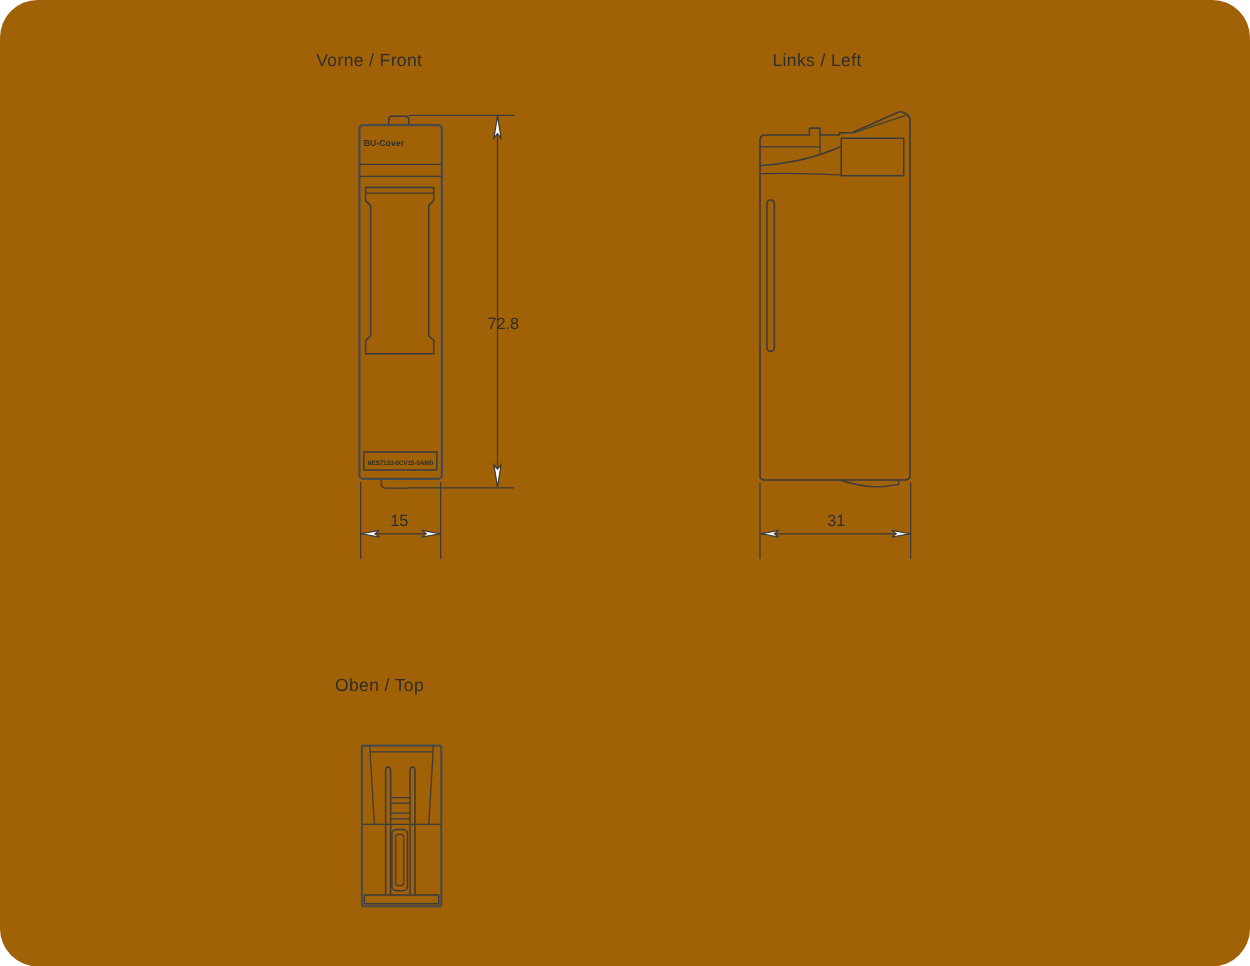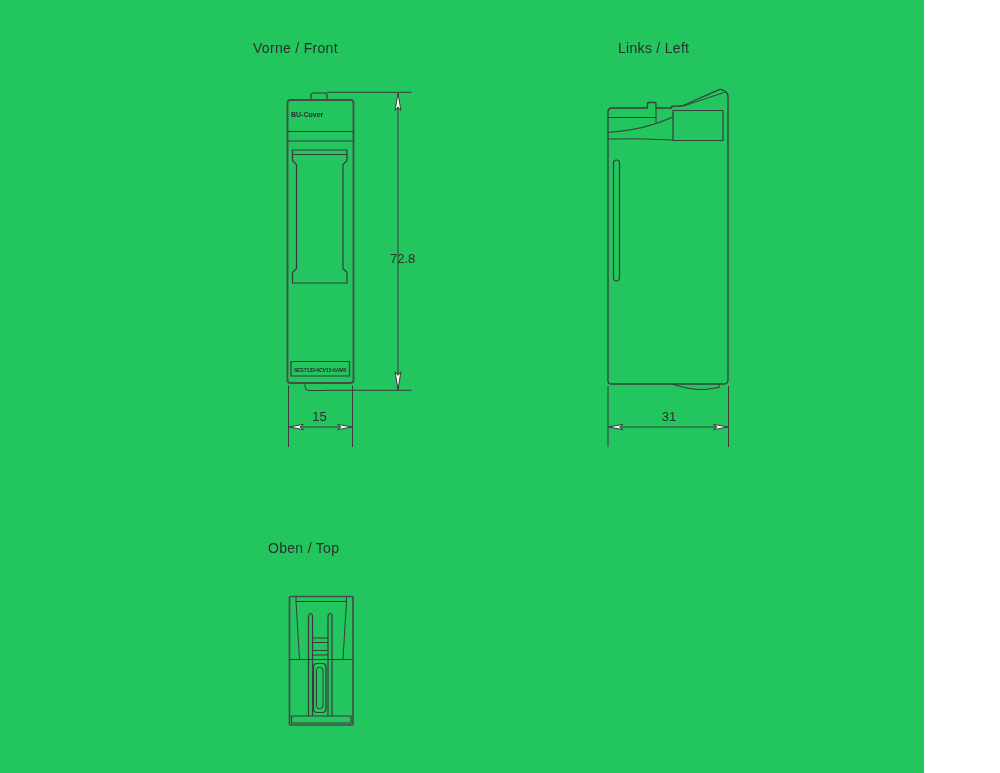--- a/index.html
+++ b/index.html
@@ -1,21 +1,22 @@
 <!DOCTYPE html>
 <html><head>
 <meta charset="utf-8">
 <style>
   html,body{margin:0;padding:0;background:#ffffff;}
   .canvas{
     position:relative;
-    width:924px;height:773px;
-    background:#22c55e;
+    width:1000px;height:773px;
+    background:#a16207;
     font-family:"Liberation Sans", sans-serif;
     overflow:hidden;
+    border-radius:30px;
   }
   svg{position:absolute;left:0;top:0;}
   svg text{
     fill:#2e2e2e;
     font-family:"Liberation Sans", sans-serif;
   }
   .view-title{font-size:14px;letter-spacing:0.3px;}
   .dim-label{font-size:13px;}
   .tiny-label{font-weight:bold;}
   .ln{stroke:#3b3b3b;fill:none;stroke-linejoin:round;stroke-linecap:butt;}

